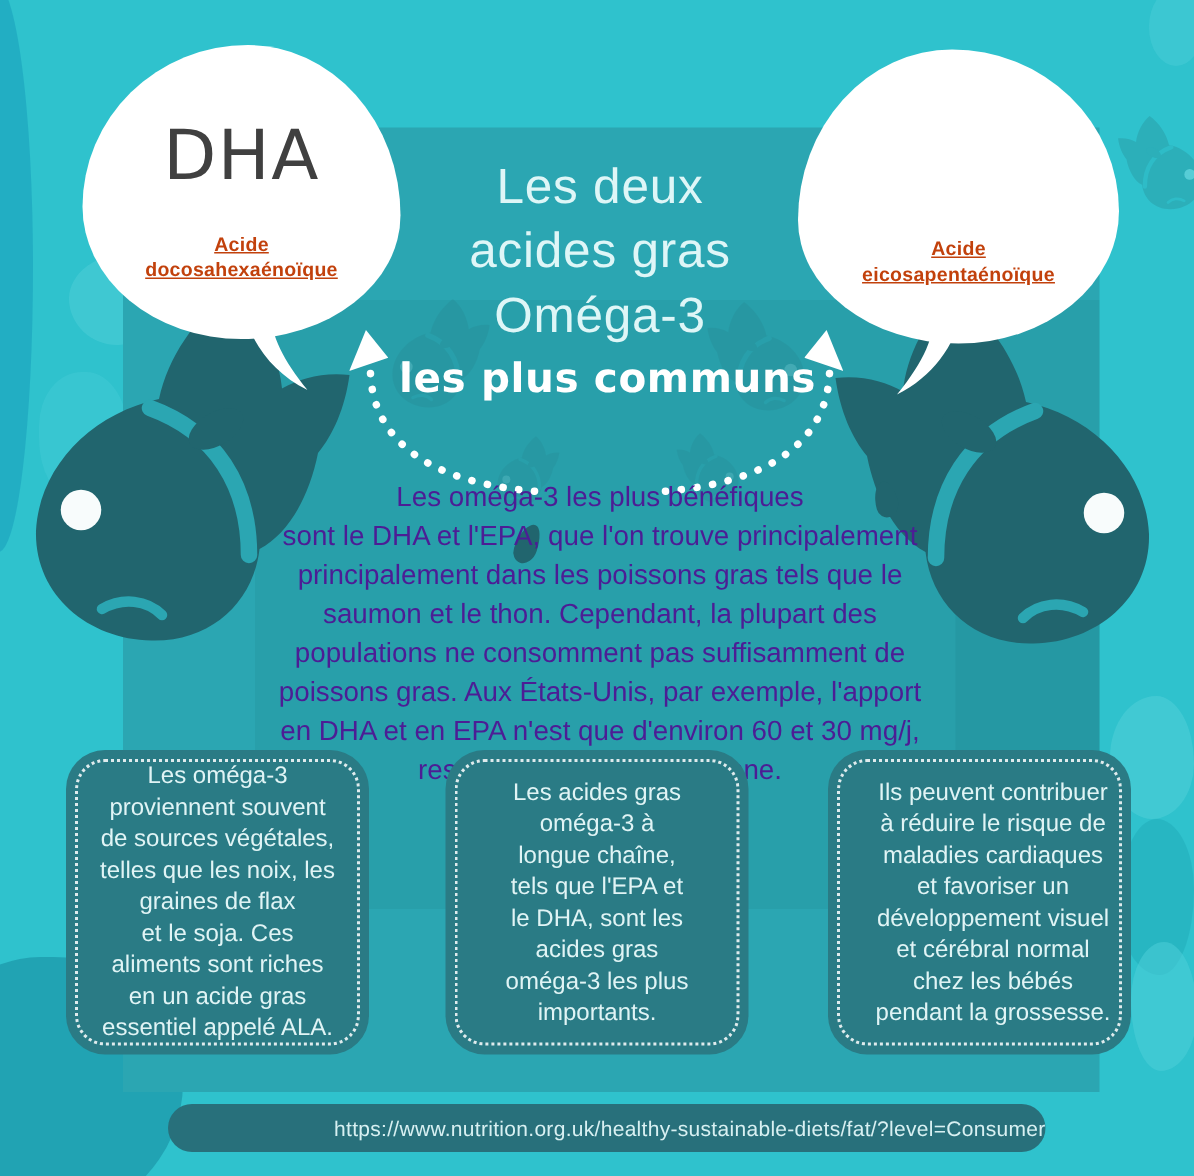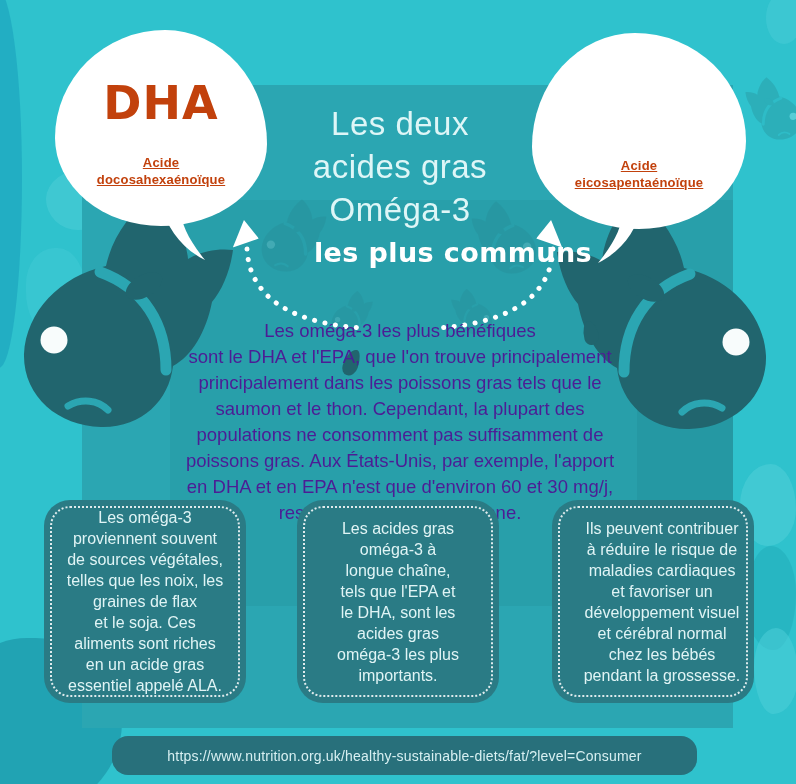--- a/index.html
+++ b/index.html
@@ -24,60 +24,60 @@
   .ov2{left:637px;top:390px;width:96px;height:128px;background:rgba(6,48,58,.06);}
 
   
   .bubble{position:absolute;background:#ffffff;text-align:center;}
   .bubble-left{left:55px;top:30px;width:212px;height:196px;border-radius:52% 48% 50% 50%/55% 58% 42% 45%;}
   .bubble-right{left:532px;top:33px;width:214px;height:196px;border-radius:48% 52% 50% 50%/58% 55% 45% 42%;}
   .bubble .tail{position:absolute;bottom:-38px;width:52px;height:60px;}
   .bubble-left .tail{left:98px;}
   .bubble-right .tail{left:66px;transform:scaleX(-1);}
   .bubble .abbr{position:absolute;top:46px;left:0;right:0;
-    font-family:"DejaVu Sans", sans-serif;font-weight:700;font-size:46px;
-    color:#c2410c;letter-spacing:1px;}
+    font-family:"DejaVu Sans", sans-serif;font-weight:400;font-size:46px;
+    color:#404040;letter-spacing:1px;}
   .bubble .full{position:absolute;top:124px;left:0;right:0;
     font-size:13px;font-weight:bold;color:#c2410c;text-decoration:underline;line-height:17px;letter-spacing:.2px;}
 
   
   .fish{position:absolute;width:232px;height:238px;}
   .fish-left{left:6px;top:190px;}
   .fish-right{left:552px;top:192px;transform:scaleX(-1);}
   .bgfish{position:absolute;pointer-events:none;}
   .finblob{position:absolute;background:#21656e;border-radius:60% 40% 55% 45%/70% 60% 40% 30%;}
   .finblob-l{left:344px;top:349px;width:15px;height:27px;transform:rotate(18deg);}
   .finblob-r{left:583px;top:321px;width:15px;height:24px;transform:rotate(-16deg);}
 
   
   .main-title{left:238px;top:102px;width:324px;text-align:center;
     font-size:33px;line-height:43px;font-weight:300;color:#def6f7;letter-spacing:.5px;}
-  .emphasis{left:192px;top:237px;width:400px;text-align:right;
+  .emphasis{left:205px;top:237px;width:400px;text-align:center;
     font-family:"DejaVu Sans", sans-serif;font-weight:800;font-size:27px;color:#ffffff;letter-spacing:.4px;}
 
   .arcs{left:225px;top:225px;width:350px;height:118px;}
   .arrowhead{position:absolute;background:#ffffff;width:27px;height:27px;}
   .arrow-l{left:231px;top:220px;clip-path:polygon(55% 0,0 95%,100% 76%);transform:rotate(-8deg);}
   .arrow-r{left:537px;top:220px;clip-path:polygon(45% 0,0 76%,100% 95%);transform:rotate(8deg);}
 
   .intro{left:158px;top:318px;width:484px;text-align:center;
     font-size:18.5px;line-height:26px;color:#4c1d95;}
 
   
   .card{position:absolute;top:500px;width:202px;height:203px;background:#2a7b85;border-radius:26px;
     display:flex;align-items:center;justify-content:center;box-sizing:border-box;}
   .card::before{content:"";position:absolute;inset:6px;border:2px dotted rgba(255,255,255,.85);border-radius:20px;}
   .card-1{left:44px;}
   .card-2{left:297px;}
   .card-3{left:552px;justify-content:flex-end;}
   .card .card-text{width:184px;text-align:center;font-size:16px;line-height:21px;color:#e0f4f5;}
 
   
-  .url-bar{left:112px;top:736px;width:585px;height:39px;background:#28707b;border-radius:16px;
-    display:flex;align-items:center;justify-content:center;cursor:pointer;}
+  .url-bar{left:112px;top:736px;width:585px;height:32px;background:#28707b;border-radius:16px;
+    display:flex;align-items:center;justify-content:flex-end;cursor:pointer;}
   .url-text{font-size:14px;color:#d8f0f2;letter-spacing:.2px;}
 </style>
 </head>
 <body>
 
 <svg width="0" height="0" style="position:absolute">
   <defs>
     <g id="fishShape">
       <path fill="#21656e" d="M148,4 C124,22 106,48 100,76 C54,86 20,122 18,164 C17,206 52,236 95,237 C135,238 163,211 167,176 C186,166 200,142 206,112 C216,100 224,82 227,60 C210,58 194,62 182,69 C180,46 166,18 148,4 Z"></path>
       <path fill="none" stroke="#2ba6b2" stroke-width="11" stroke-linecap="round" d="M94,82 C138,98 160,134 160,180"></path>

